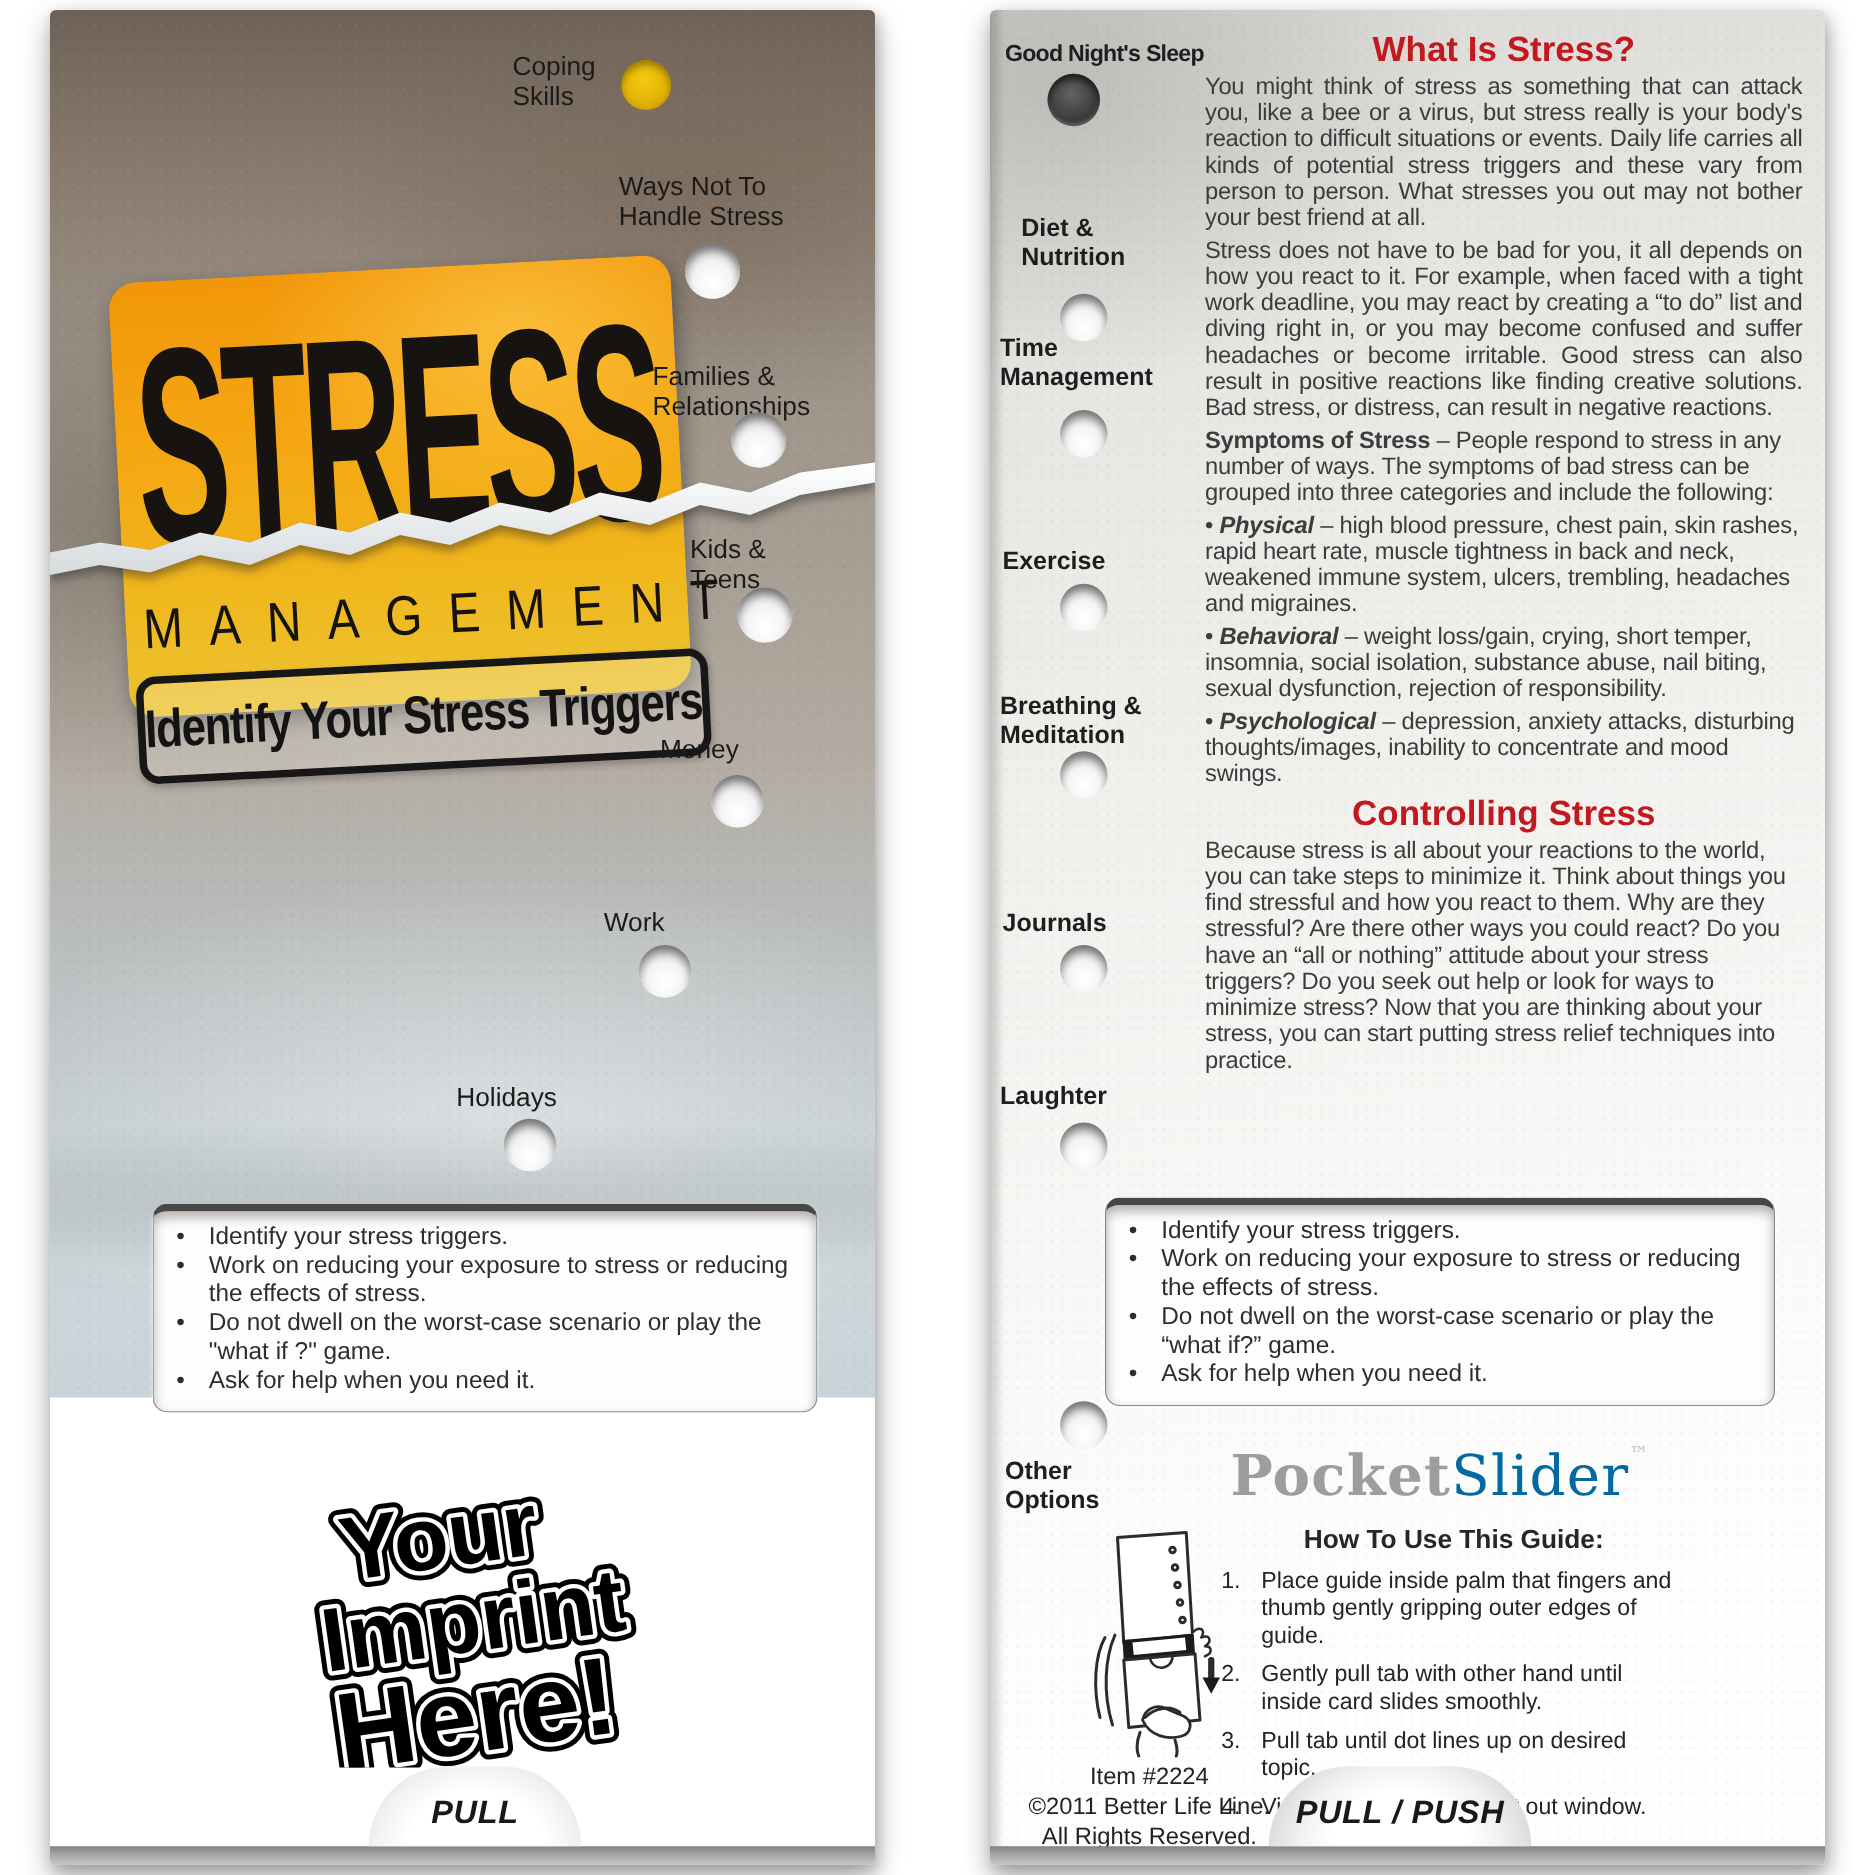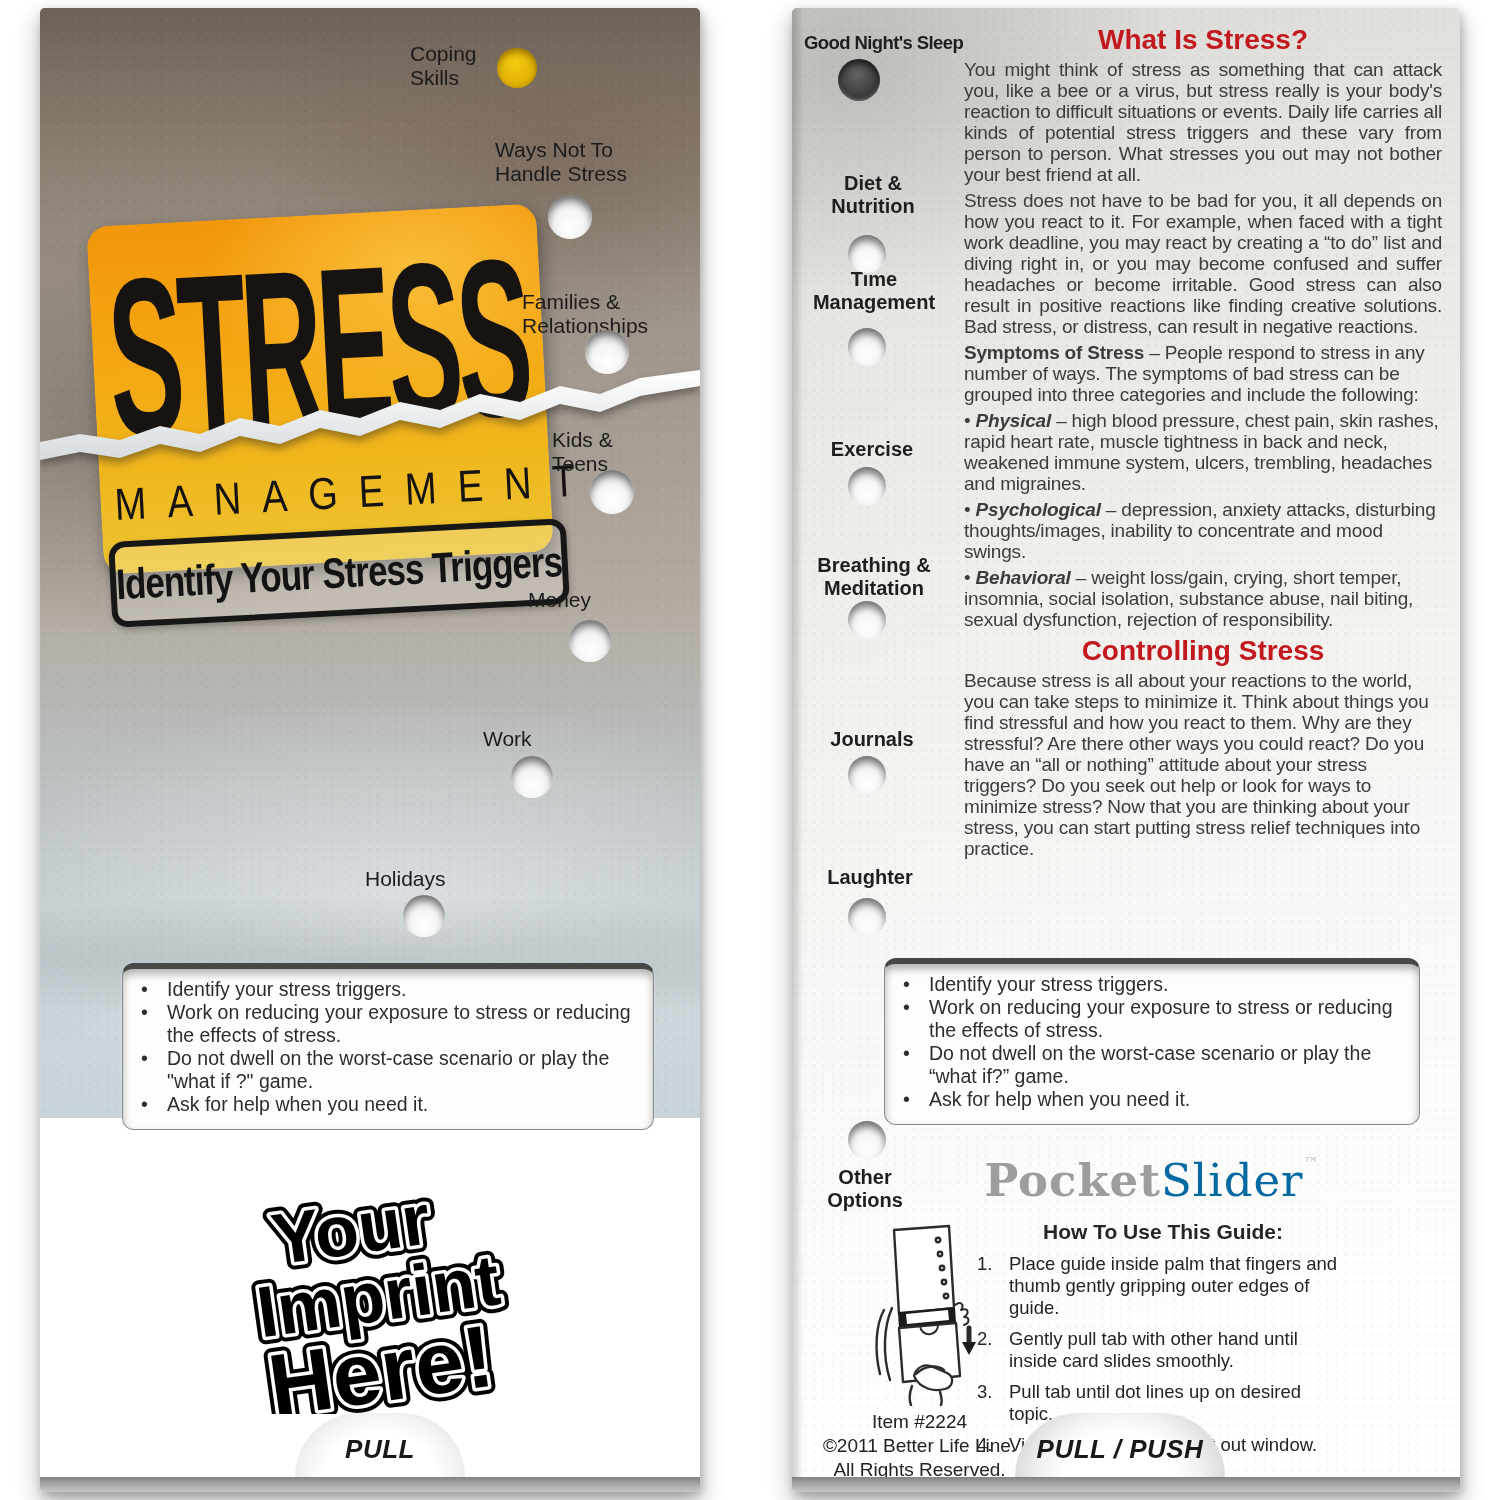--- a/index.html
+++ b/index.html
@@ -63,21 +63,21 @@
     display:flex;align-items:flex-end;justify-content:center;}
   .ftab span{font-style:italic;font-weight:bold;font-size:26px;color:#191919;margin-bottom:12px;letter-spacing:.5px;}
   .strip{position:absolute;left:0;bottom:0;width:100%;height:15px;z-index:6;
     background:linear-gradient(180deg,#818181 0%,#a6a6a6 45%,#c6c6c6 100%);}
 
   
   .paper{position:absolute;inset:0;z-index:0;background:
     radial-gradient(500px 380px at 8% 4%, rgba(120,118,114,.30), rgba(0,0,0,0) 65%),
     linear-gradient(165deg,#d9d7d4 0%,#e7e5e2 18%,#f0efec 38%,#f8f7f5 60%,#fdfdfc 80%,#ffffff 100%);}
   .bcat{position:absolute;z-index:2;font-weight:bold;font-size:20px;line-height:1.15;
-    color:#1e1e1e;text-align:center;}
+    color:#1e1e1e;}
   .content{position:absolute;left:172px;top:16px;width:478px;z-index:2;}
   .h-red{color:#c2191f;font-weight:bold;font-size:28px;line-height:31px;text-align:center;margin:3px 0 4px;}
   .para{font-size:19px;line-height:21px;letter-spacing:-.2px;color:#3c3c3c;margin:0 0 5px;}
   .justify{text-align:justify;}
   .brand{position:absolute;left:150px;top:1146px;width:420px;z-index:3;text-align:center;
     font-family:"DejaVu Serif", serif;font-size:45px;letter-spacing:1px;}
   .brand .b1{font-weight:bold;color:#9d9d9d;}
   .brand .b2{font-weight:normal;color:#0369a1;}
   .brand .tm{font-size:15px;color:#c2c2c2;vertical-align:28px;}
   .howto{position:absolute;left:185px;top:1212px;width:372px;z-index:3;color:#242424;}
@@ -215,22 +215,22 @@
 
     <div class="content">
       <div class="h-red" style="margin-top:0;">What Is Stress?</div>
       <p class="para justify">You might think of stress as something that can attack you, like a bee or a virus, but stress really is your body's reaction to difficult situations or events. Daily life carries all kinds of potential stress triggers and these vary from person to person. What stresses you out may not bother your best friend at all.</p>
 
       <p class="para justify">Stress does not have to be bad for you, it all depends on how you react to it. For example, when faced with a tight work deadline, you may react by creating a “to do” list and diving right in, or you may become confused and suffer headaches or become irritable. Good stress can also result in positive reactions like finding creative solutions. Bad stress, or distress, can result in negative reactions.</p>
 
       <p class="para"><b>Symptoms of Stress</b><span> – People respond to stress in any number of ways. The symptoms of bad stress can be grouped into three categories and include the following:</span></p>
 
       <p class="para"><span>•</span> <b><i>Physical</i></b> <span>– high blood pressure, chest pain, skin rashes, rapid heart rate, muscle tightness in back and neck, weakened immune system, ulcers, trembling, headaches and migraines.</span></p>
+      <p class="para"><span>•</span> <b><i>Behavioral</i></b> <span>– weight loss/gain, crying, short temper, insomnia, social isolation, substance abuse, nail biting, sexual dysfunction, rejection of responsibility.</span></p>
       <p class="para"><span>•</span> <b><i>Psychological</i></b> <span>– depression, anxiety attacks, disturbing thoughts/images, inability to concentrate and mood swings.</span></p>
-      <p class="para"><span>•</span> <b><i>Behavioral</i></b> <span>– weight loss/gain, crying, short temper, insomnia, social isolation, substance abuse, nail biting, sexual dysfunction, rejection of responsibility.</span></p>
 
       <div class="h-red">Controlling Stress</div>
       <p class="para">Because stress is all about your reactions to the world, you can take steps to minimize it. Think about things you find stressful and how you react to them. Why are they stressful?  Are there other ways you could react? Do you have an “all or nothing” attitude about your stress triggers?  Do you seek out help or look for ways to minimize stress?  Now that you are thinking about your stress, you can start putting stress relief techniques into practice.</p>
     </div>
 
     <div class="cutout" style="left:92px;top:950px;width:500px;height:145px;z-index:4;">
       <div class="brow">
         <span class="bdot">•</span>
         <span class="btext">Identify your stress triggers.</span>
       </div>

